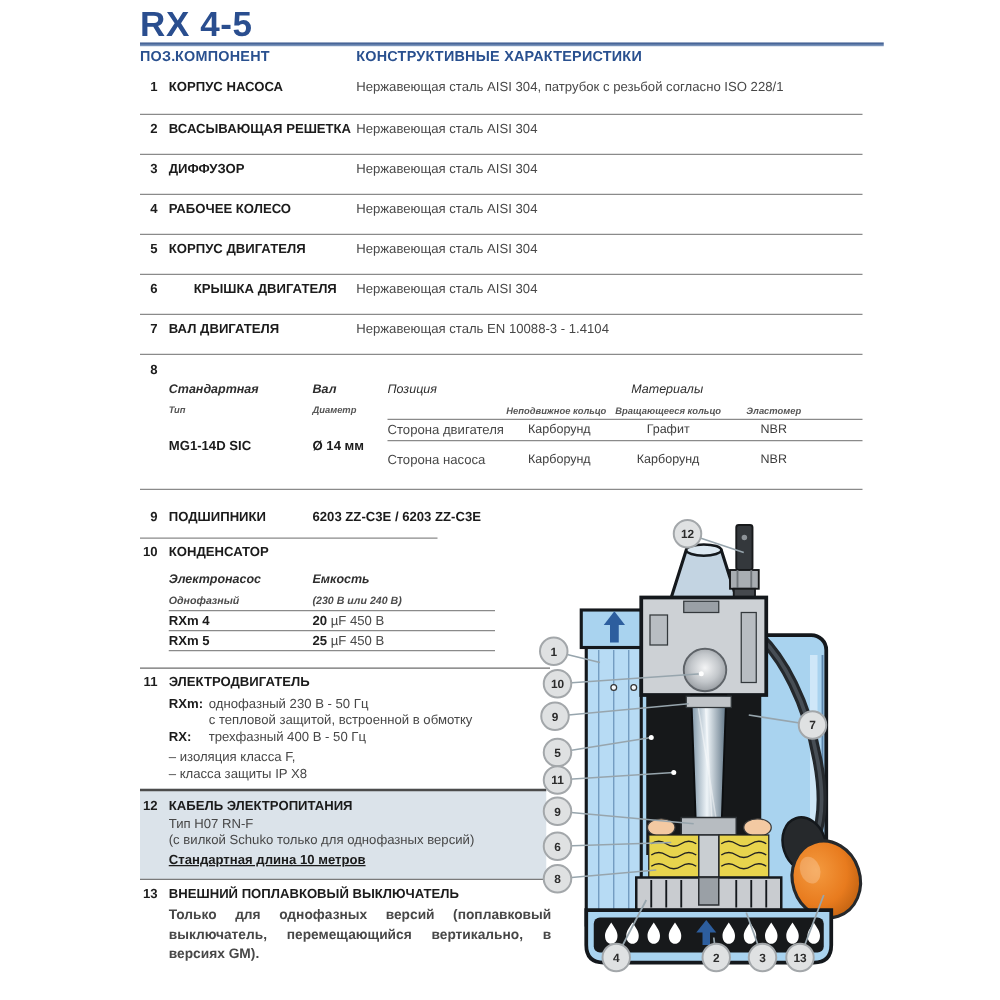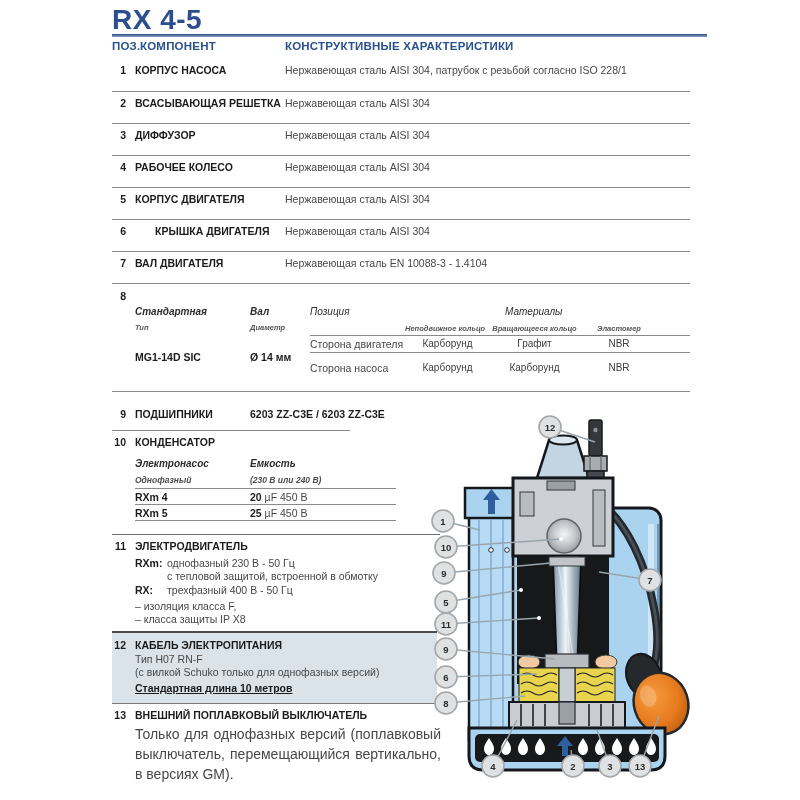--- a/index.html
+++ b/index.html
@@ -13,21 +13,21 @@
   .cname{font-weight:bold;font-size:10.5px;color:#1b1b1b;white-space:nowrap;}
   .desc{font-size:10.5px;color:#474747;white-space:nowrap;}
   .sep{border-top:1px solid #8a8a8a;height:0;}
   .sep2{border-top:1.5px solid #6d6d6d;height:0;}
   .bi{font-weight:bold;font-style:italic;font-size:10px;color:#2e2e2e;white-space:nowrap;}
   .si{font-style:italic;font-weight:bold;font-size:7.5px;color:#555;white-space:nowrap;}
   .si2{font-style:italic;font-weight:bold;font-size:8.5px;color:#4c4c4c;white-space:nowrap;}
   .cell{font-size:10px;color:#3d3d3d;text-align:center;white-space:nowrap;}
   .b{font-weight:bold;color:#222;}
   .gray-block{background:#dbe3ea;border-top:2px solid #4c4c4c;border-bottom:1px solid #7a7a7a;}
-  .just{font-size:14px;color:#474747;text-align:justify;line-height:1.42;}
+  .just{font-size:11px;color:#474747;text-align:justify;line-height:1.42;font-weight:bold;}
   .u{text-decoration:underline;}
 </style>
 </head>
 <body>
 
 <div class="page">
 
   <div class="abs title" style="left:112px;top:4px;">RX 4-5</div>
   <div class="abs rule" style="left:112px;top:34px;width:595px;"></div>
 

